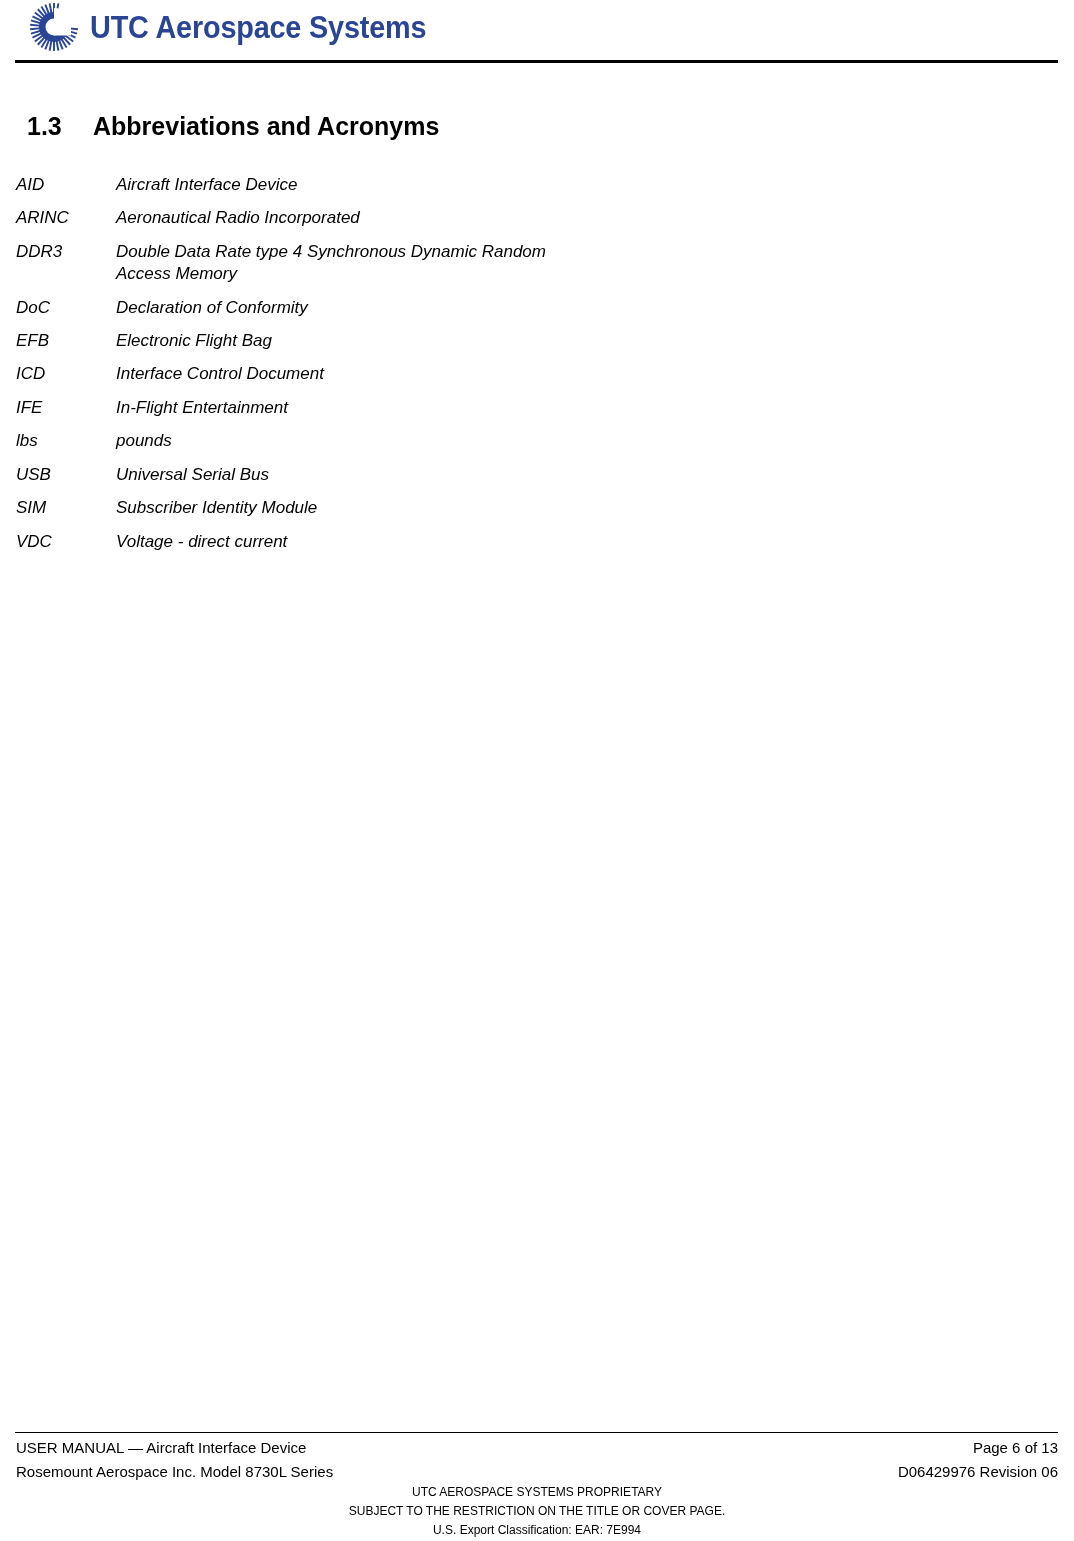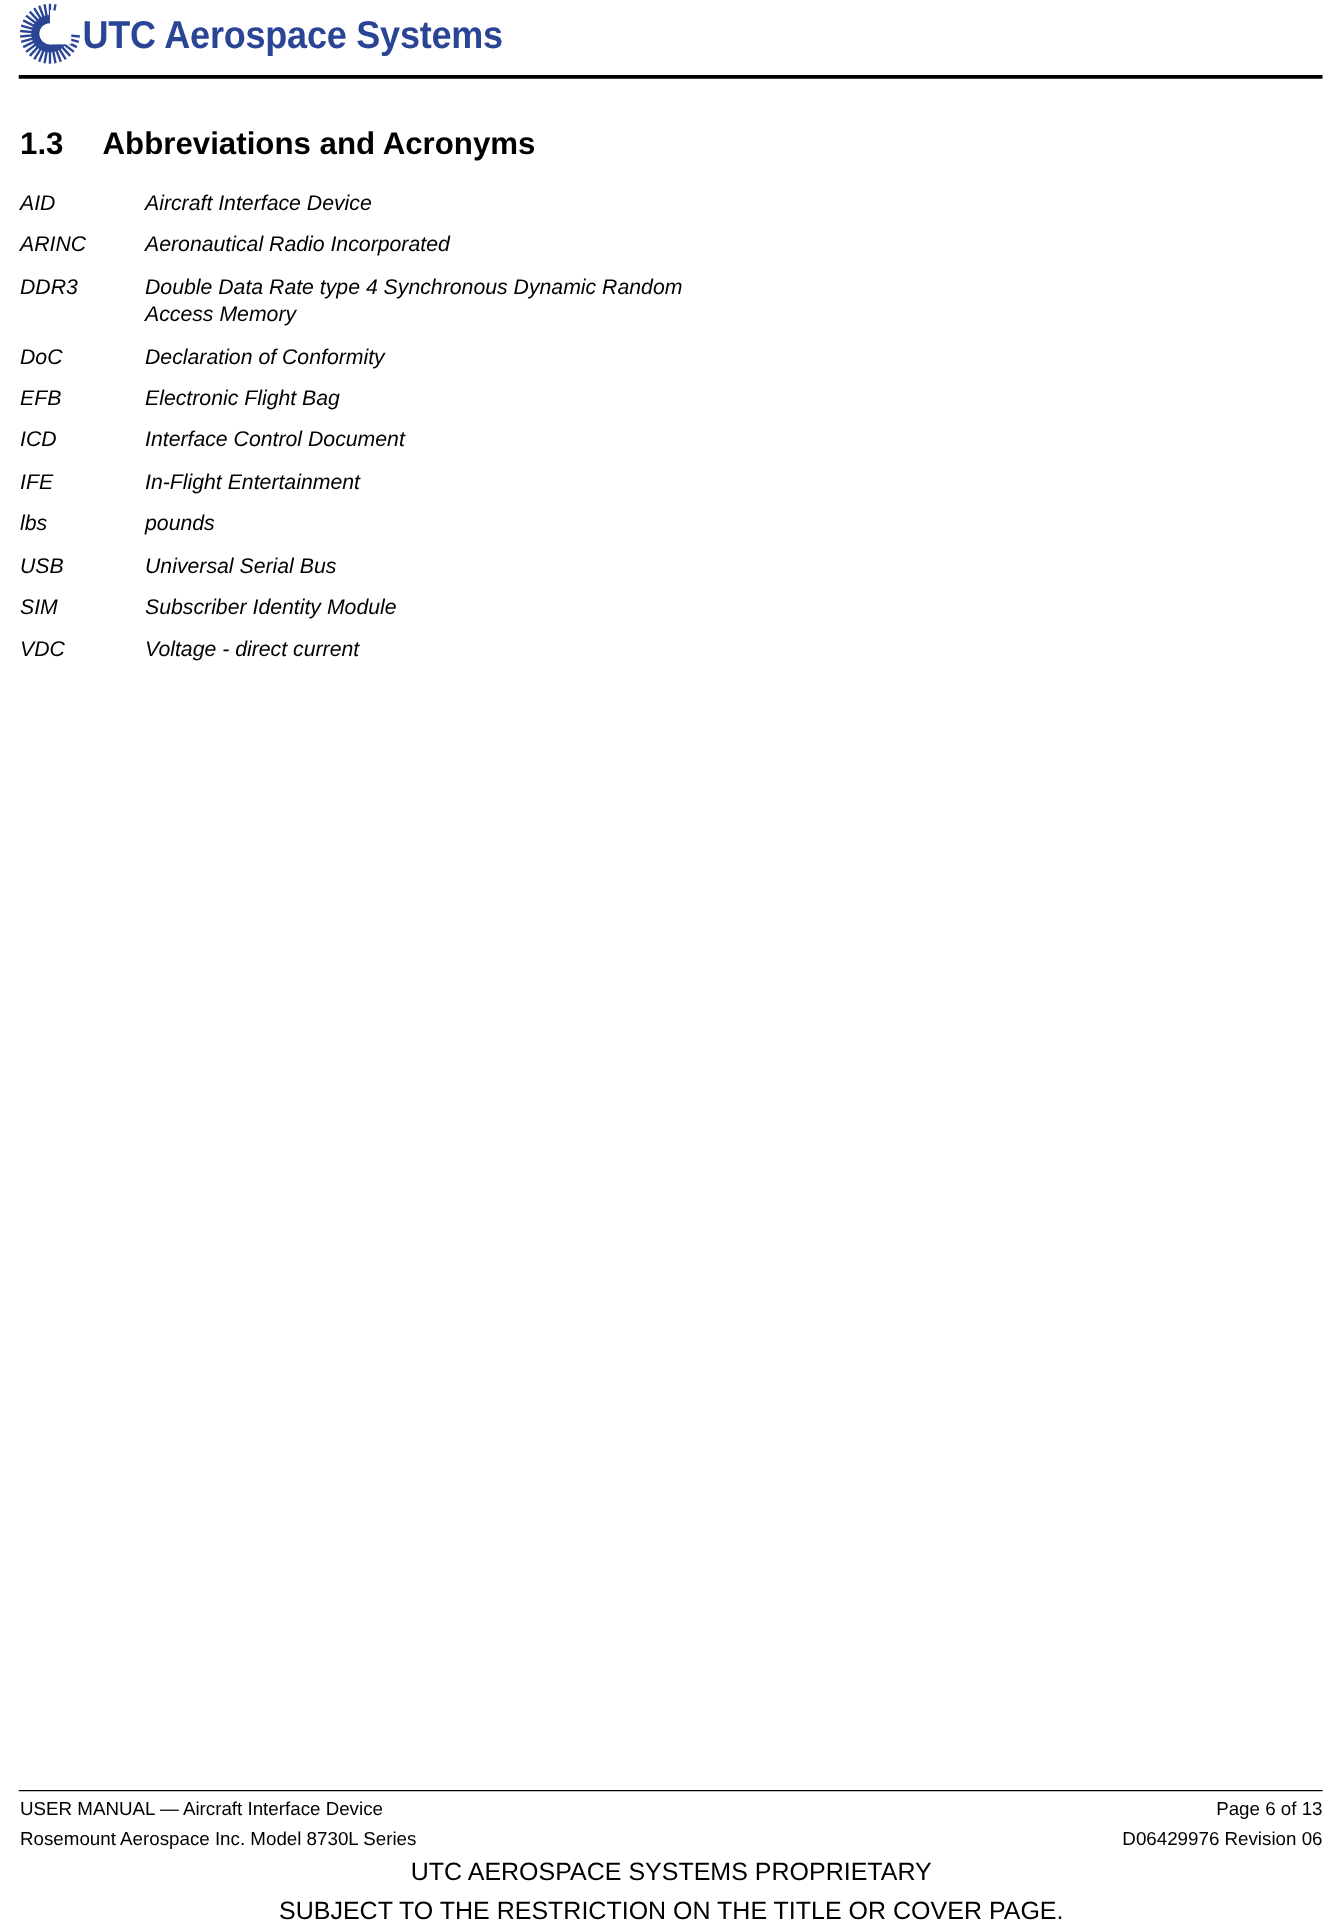--- a/index.html
+++ b/index.html
@@ -19,24 +19,25 @@
   
   .page-header {
     position: absolute;
     left: 0;
     top: 0;
     width: 1074px;
     height: 68px;
   }
   .logo-block {
     position: absolute;
-    left: 14px;
+    left: 28px;
     top: 2px;
     display: flex;
     align-items: center;
+    gap: 10px;
   }
   .logo-mark {
     width: 52px;
     height: 50px;
     display: block;
   }
   .logo-wordmark {
     font-family: "Liberation Sans", sans-serif;
     font-weight: bold;
     font-size: 31px;
@@ -57,21 +58,21 @@
   }
 
   
   .content {
     position: absolute;
     left: 0;
     top: 68px;
     width: 1074px;
   }
   .section-heading {
-    margin: 0;
+    margin: 11px;
     padding: 33px 0 0 16px;
     font-size: 25px;
     font-weight: bold;
     line-height: 1.15;
     display: flex;
   }
   .section-heading .sec-num {
     display: inline-block;
     min-width: 66px;
   }
@@ -122,21 +123,21 @@
   .footer-line {
     display: flex;
     justify-content: space-between;
     padding: 0 16px;
     font-size: 15px;
     line-height: 1.58;
     white-space: nowrap;
   }
   .footer-center {
     text-align: center;
-    font-size: 20px;
+    font-size: 12px;
     line-height: 1.55;
     white-space: nowrap;
   }
 </style>
 </head>
 <body>
 
 <div class="page-header">
   <div class="logo-block">
     <svg class="logo-mark" viewBox="0 0 100 100">

